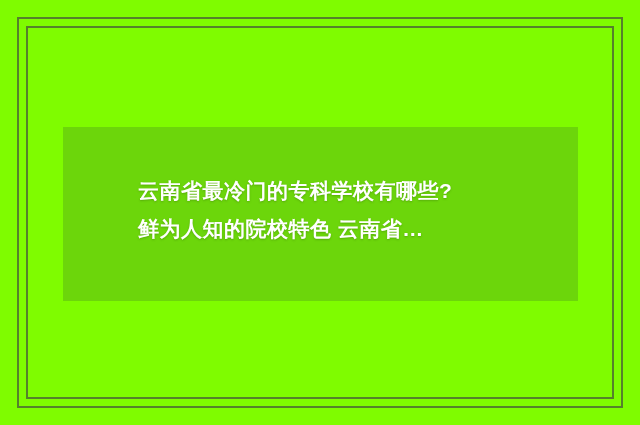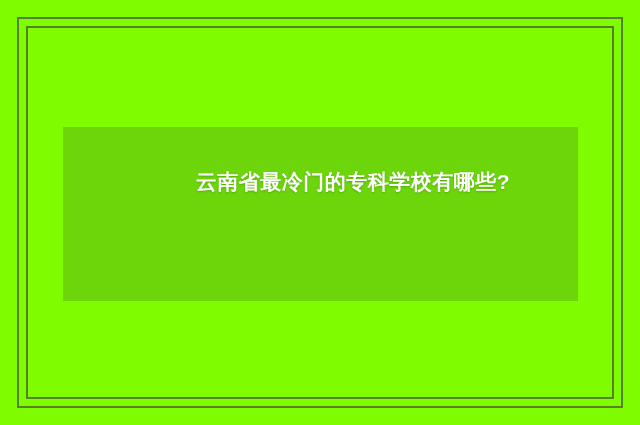--- a/index.html
+++ b/index.html
@@ -52,23 +52,22 @@
     width: 515px;
     height: 174px;
     background: #6ad30c;
     opacity: 0.92;
   }
 
   
   #caption-text {
     position: absolute;
     left: 138px;
-    top: 163px;
+    top: 172px;
     width: 430px;
-    text-align: center;
   }
   .caption-line {
     color: #ffffff;
     font-size: 21px;
     font-weight: bold;
     line-height: 38px;
     letter-spacing: 0.5px;
     white-space: nowrap;
     text-shadow: 0 1px 2px rgba(60, 120, 10, 0.45);
   }
@@ -79,15 +78,16 @@
 <div id="canvas">
 
   <div id="frame-outer" class="frame"></div>
 
   <div id="frame-inner" class="frame"></div>
 
   <div id="caption-panel"></div>
 
   <div id="caption-text">
     <div class="caption-line">云南省最冷门的专科学校有哪些?</div>
+    <div class="caption-line">鲜为人知的院校特色 云南省…</div>
   </div>
 
 </div>
 
 </body></html>

